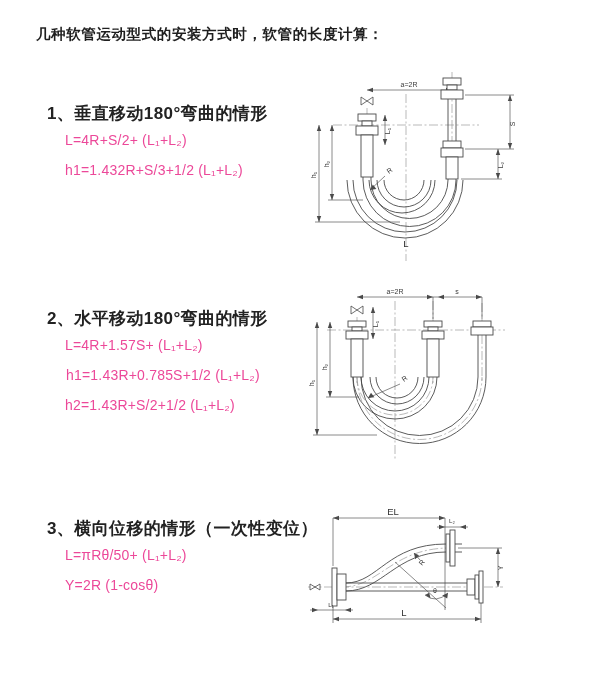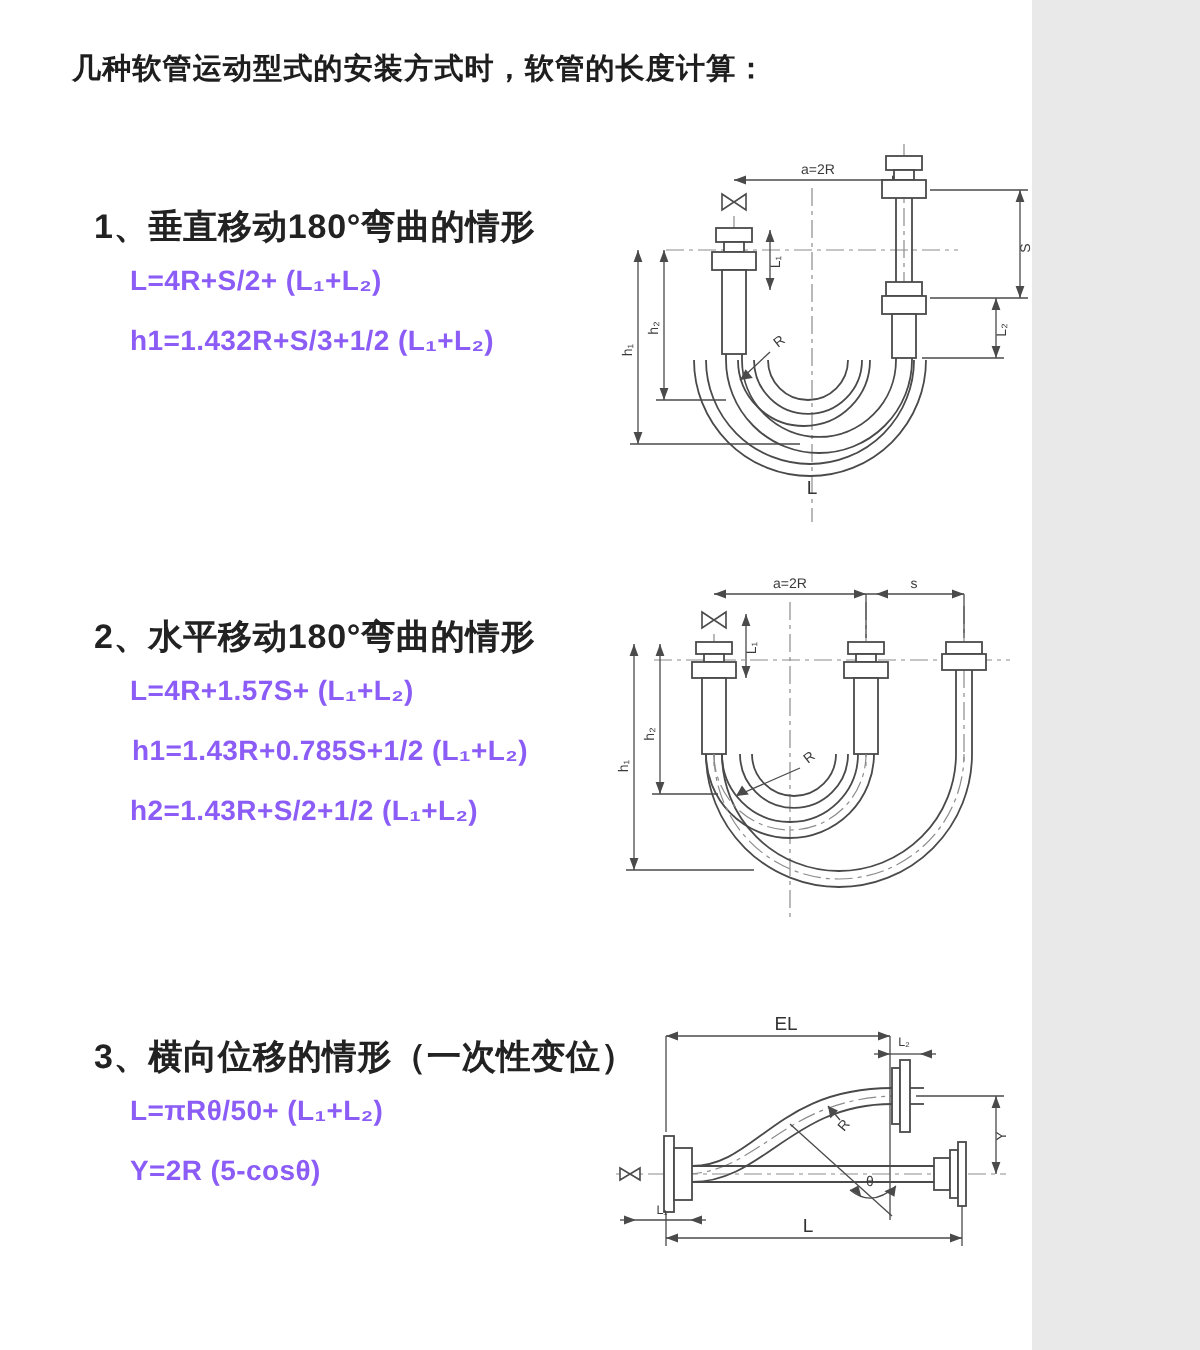--- a/index.html
+++ b/index.html
@@ -1,22 +1,22 @@
 <!DOCTYPE html>
 <html><head>
 <meta charset="utf-8">
 <style>
   html,body{margin:0;padding:0;background:#e9e9e9;}
   .page{
-    position:relative;width:516px;height:675px;background:#ffffff;
+    position:relative;width:600px;height:675px;background:#ffffff;
     font-family:"Liberation Sans","DejaVu Sans",sans-serif;color:#262626;overflow:hidden;
   }
   .title{position:absolute;left:36px;top:25px;font-size:14.5px;font-weight:600;letter-spacing:.6px;color:#1e1e1e;}
   .sec-heading{position:absolute;font-size:17px;font-weight:600;letter-spacing:.4px;color:#222;}
-  .formula{position:absolute;font-size:14px;letter-spacing:.2px;color:#8b5cf6;white-space:pre;font-weight:bold;}
+  .formula{position:absolute;font-size:14px;letter-spacing:.2px;color:#ec4899;white-space:pre;}
   .diag{position:absolute;}
   
   .ln{stroke:#4a4a4a;stroke-width:.9;fill:none;}
   .fr{stroke:#4a4a4a;stroke-width:.9;fill:#ffffff;}
   .dl{stroke:#4a4a4a;stroke-width:.65;fill:none;}
   .cl{stroke:#8c8c8c;stroke-width:.6;fill:none;stroke-dasharray:9 2.5 2 2.5;}
   .ar{fill:#4a4a4a;stroke:none;}
   .vv{stroke:#4a4a4a;stroke-width:.8;fill:#ffffff;}
   .dlab{font:7px "Liberation Sans","DejaVu Sans",sans-serif;fill:#3a3a3a;}
   .dlab6{font:6.2px "Liberation Sans","DejaVu Sans",sans-serif;fill:#3a3a3a;}
@@ -33,21 +33,21 @@
   <div class="formula" style="left:65px;top:132px">L=4R+S/2+ (L₁+L₂)</div>
   <div class="formula" style="left:65px;top:162px">h1=1.432R+S/3+1/2 (L₁+L₂)</div>
 
   <div class="sec-heading" style="left:47px;top:307px">2、水平移动180°弯曲的情形</div>
   <div class="formula" style="left:65px;top:337px">L=4R+1.57S+ (L₁+L₂)</div>
   <div class="formula" style="left:66px;top:367px">h1=1.43R+0.785S+1/2 (L₁+L₂)</div>
   <div class="formula" style="left:65px;top:397px">h2=1.43R+S/2+1/2 (L₁+L₂)</div>
 
   <div class="sec-heading" style="left:47px;top:517px">3、横向位移的情形（一次性变位）</div>
   <div class="formula" style="left:65px;top:547px">L=πRθ/50+ (L₁+L₂)</div>
-  <div class="formula" style="left:65px;top:577px">Y=2R (5-cosθ)</div>
+  <div class="formula" style="left:65px;top:577px">Y=2R (1-cosθ)</div>
 
   <svg class="diag" style="left:305px;top:68px" width="290" height="202" viewBox="0 0 290 202">
     <defs>
       <pattern id="braid1" width="4" height="4" patternUnits="userSpaceOnUse">
         <path d="M0,4L4,0M0,0L4,4" stroke="#9a9a9a" stroke-width="0.55" fill="none"></path>
       </pattern>
       <path id="ar1" d="M0,0L-2.2,6L2.2,6Z"></path>
     </defs>
 
     <g class="cl">

